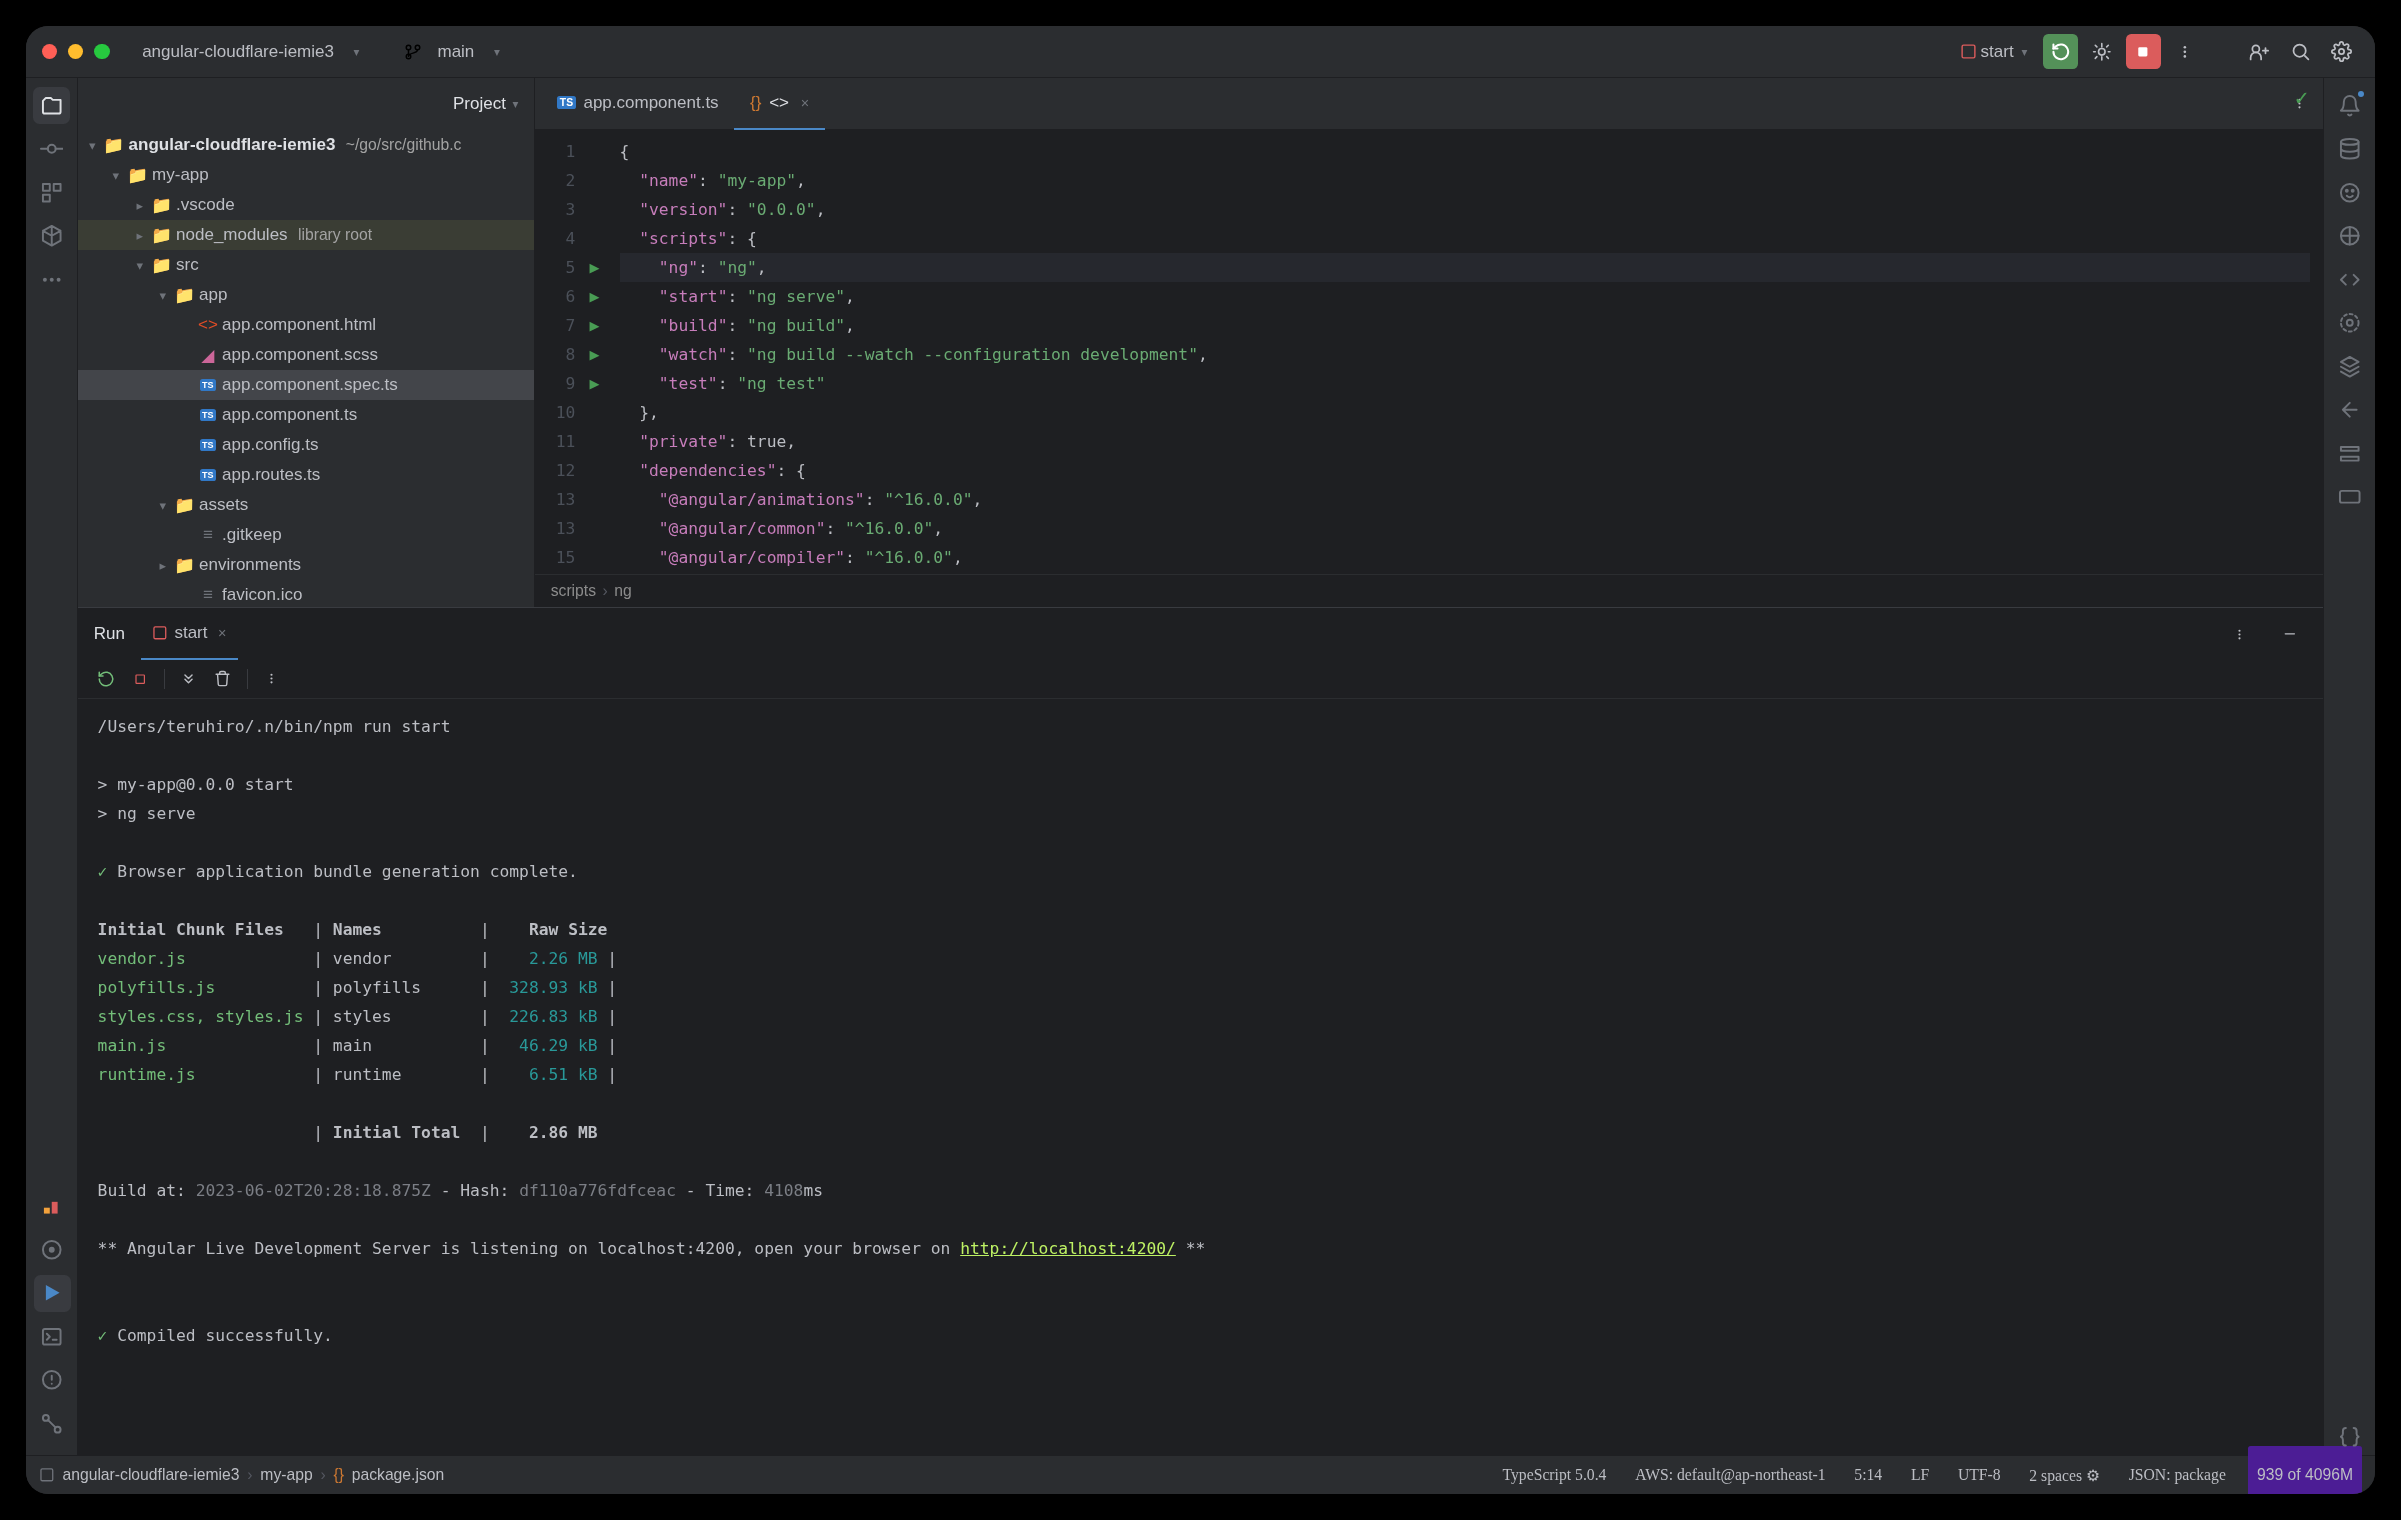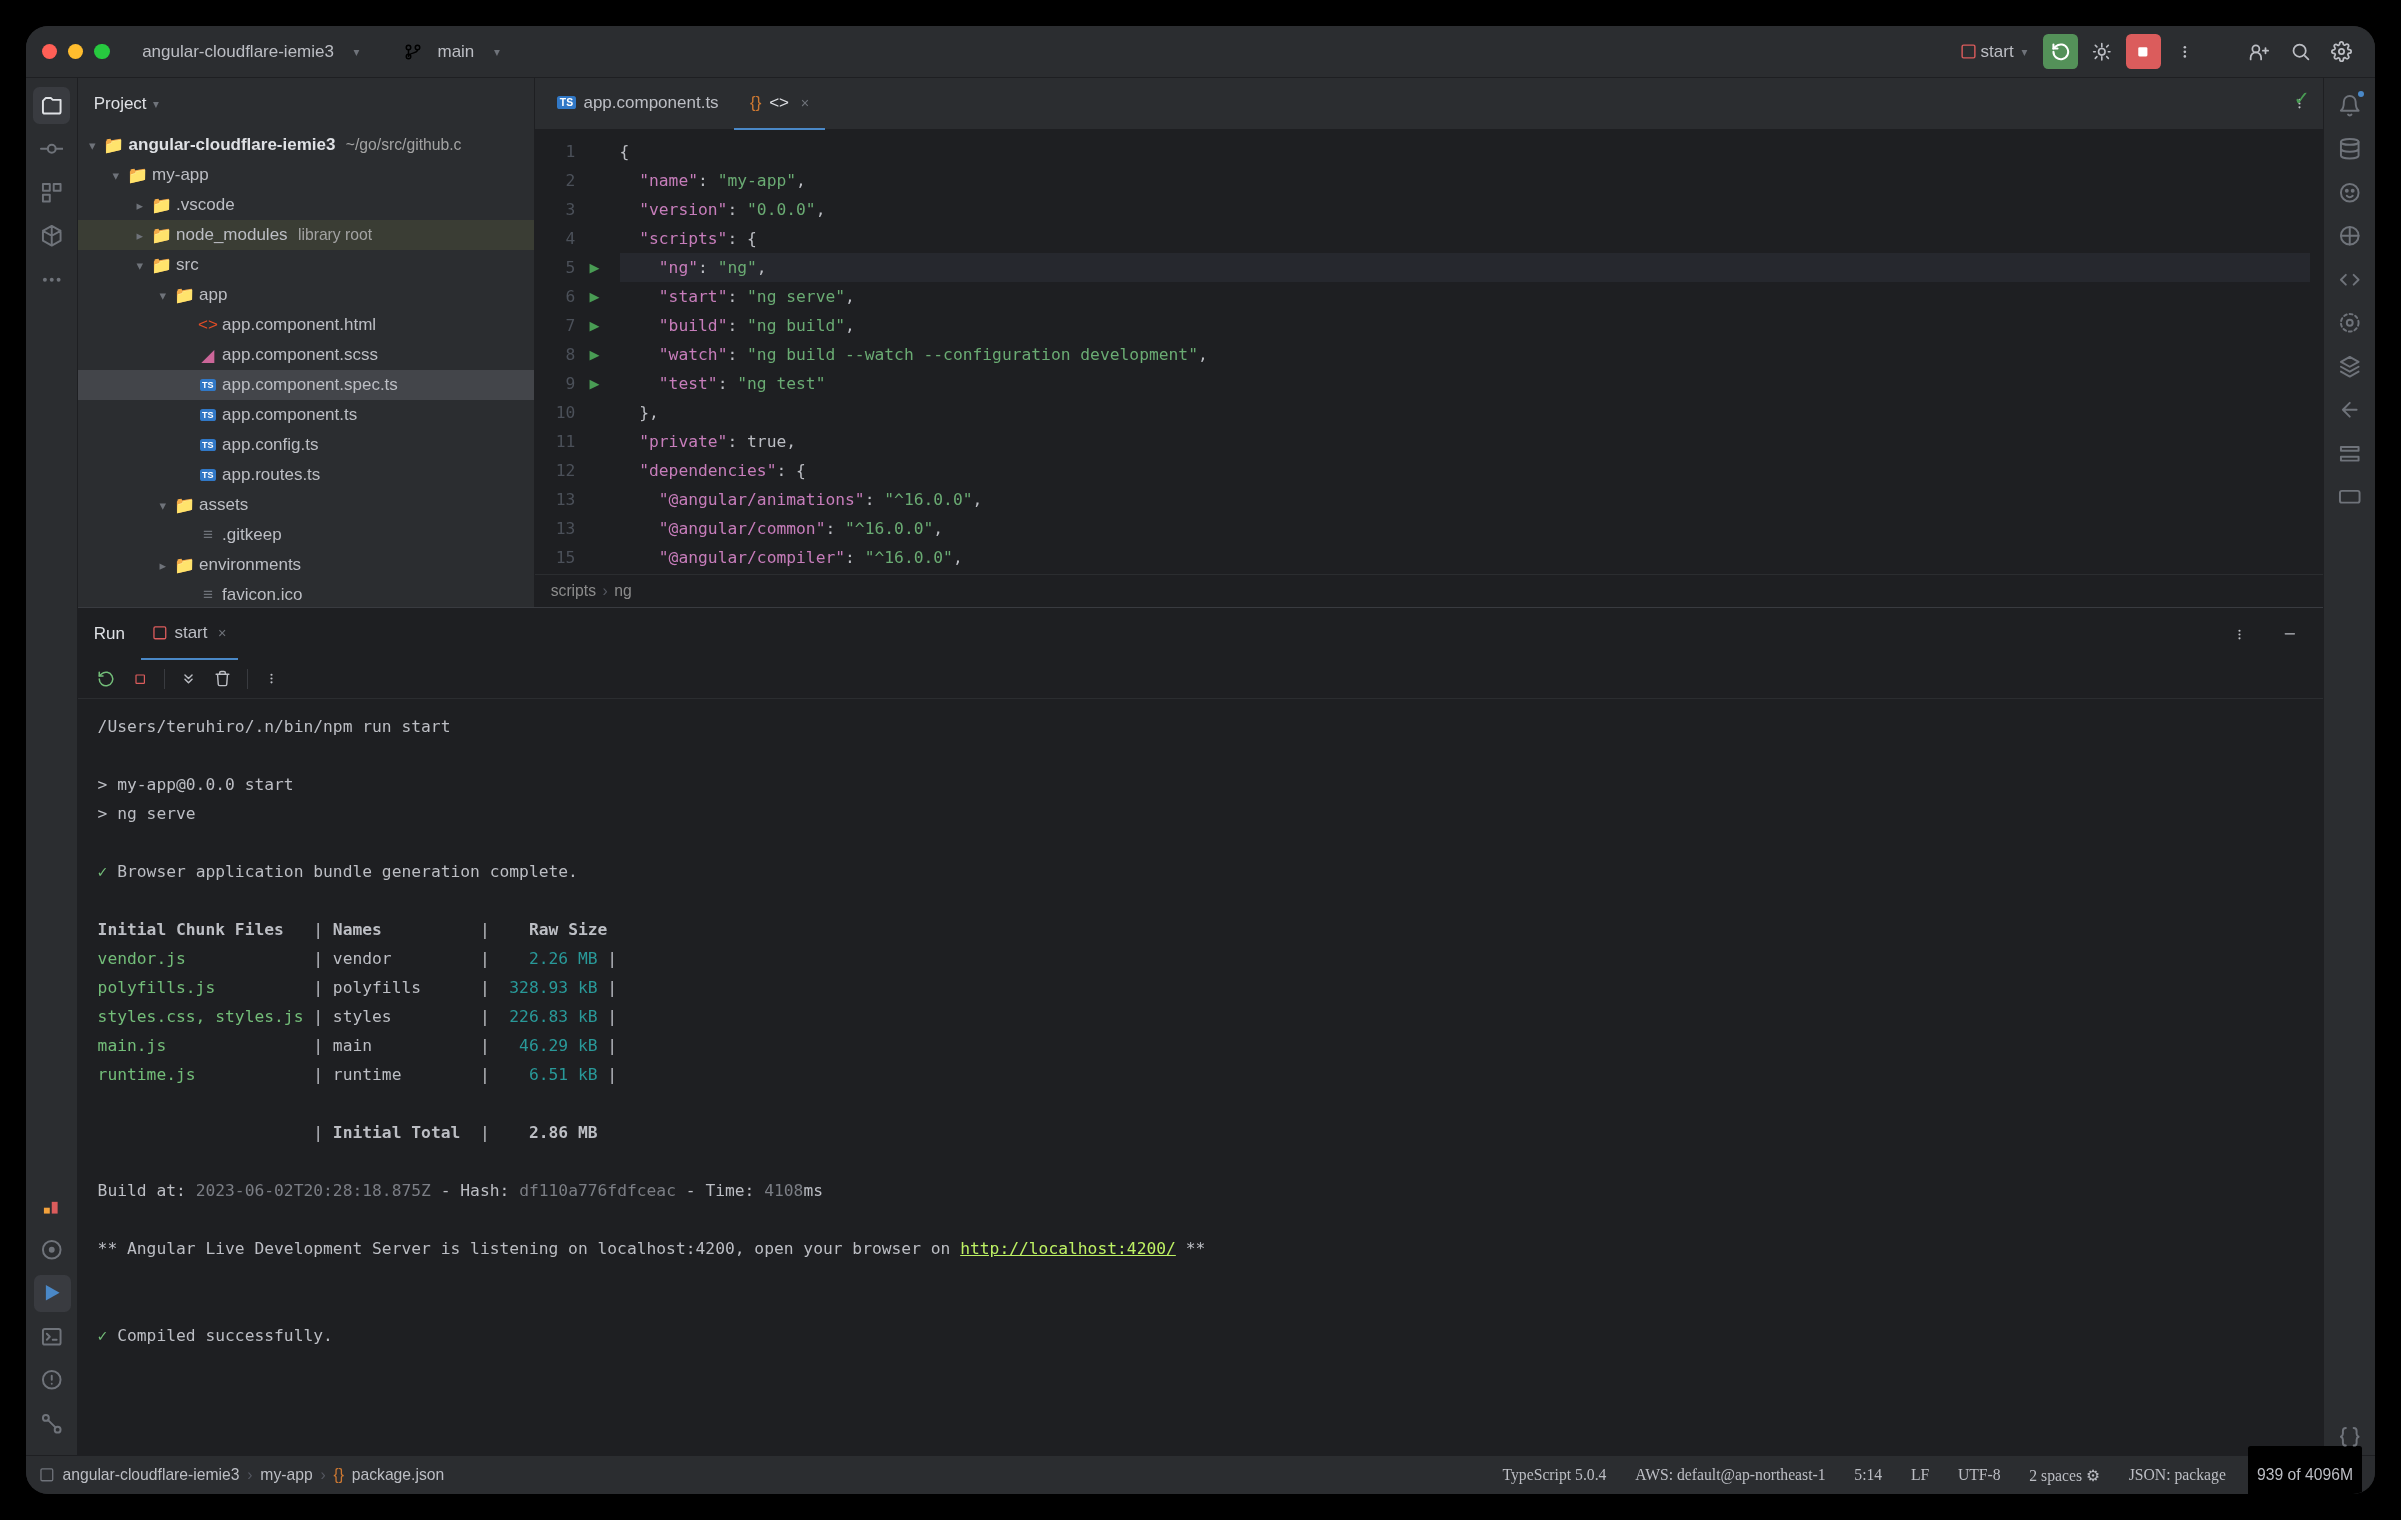--- a/index.html
+++ b/index.html
@@ -49,21 +49,21 @@
 
 .left-strip, .right-strip { width: 52px; background:#2b2d30; display:flex; flex-direction:column; align-items:center; padding-top:9px; gap:6.5px; border-right:0.7px solid #1e1f22; }
 .right-strip { border-right:none; border-left:0.7px solid #1e1f22; }
 .strip-icon { width:37px; height:37px; display:flex; align-items:center; justify-content:center; color:#6f737a; border-radius:6.5px; position:relative; }
 .strip-icon.active { background:#393b40; color:#dfe1e5; }
 .strip-icon svg { width:23.5px; height:23.5px; }
 .strip-spacer { flex:1; }
 
 
 .project-panel { width:457px; background:#2b2d30; border-right:0.7px solid #1e1f22; display:flex; flex-direction:column; }
-.project-header { height:52px; display:flex; align-items:center; padding:0 15.7px; color:#dfe1e5; font-size:17px; font-weight:500; }
+.project-header { height:52px; display:flex; align-items:center; padding:0 15.7px; color:#dfe1e5; font-size:17px; font-weight:500;justify-content:flex-end; }
 .project-tree { flex:1; overflow-y:auto; font-size:17px; }
 .tree-row { display:flex; align-items:center; height:30px; color:#bcbec4; padding-left:6.5px; cursor:pointer; gap:5.2px; white-space:nowrap; }
 .tree-row.highlighted { background:#3a3d34; }
 .tree-row.selected { background:#43454a; }
 .tree-arrow { width:15.7px; text-align:center; color:#6f737a; font-size:13px; }
 .tree-icon { width:18px; height:18px; display:inline-flex; align-items:center; justify-content:center; }
 .tree-label { }
 .tree-muted { color:#a3a3a3; margin-left:5.2px; font-size:15.7px; }
 .folder-icon { color:#ced0d6; }
 .ts-icon { background:#3178c6; color:#fff; font-size:9px; font-weight:bold; border-radius:2.6px; padding:0.7px 2.6px; }
@@ -102,21 +102,21 @@
 .out-cyan { color:#299999; }
 .out-grey { color:#7b7e85; }
 .out-bold { font-weight:bold; }
 .out-link { color:#bef264; text-decoration:underline; }
 
 
 .statusbar { height:39px; background:#2b2d30; border-top:0.7px solid #1e1f22; display:flex; align-items:center; padding:0 13px; font-size:15.7px; color:#bcbec4; gap:15.7px; }
 .status-left { display:flex; align-items:center; gap:7.8px; }
 .status-spacer { flex:1; }
 .status-item { padding:0 6.5px;font-family:Liberation Serif, serif; }
-.status-mem { background:#000000; padding:20px 9px; border-radius:2.6px;text-align:right; }
+.status-mem { background:#4c1d95; padding:20px 9px; border-radius:2.6px;text-align:right; }
 
 .icon-svg { stroke:currentColor; fill:none; stroke-width:2; stroke-linecap:round; stroke-linejoin:round; }
 .dot-badge { width:6.5px; height:6.5px; border-radius:50%; background:#4a88c7; position:absolute; top:3.9px; right:3.9px; }
 </style>
 </head>
 <body>
 
 <div class="window">
 
   <div class="titlebar">

